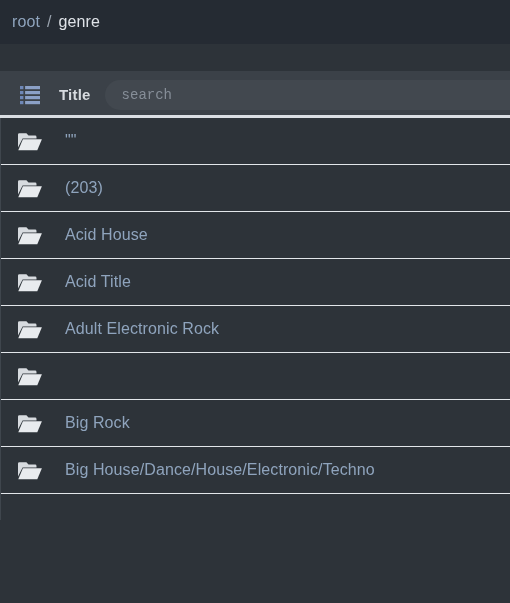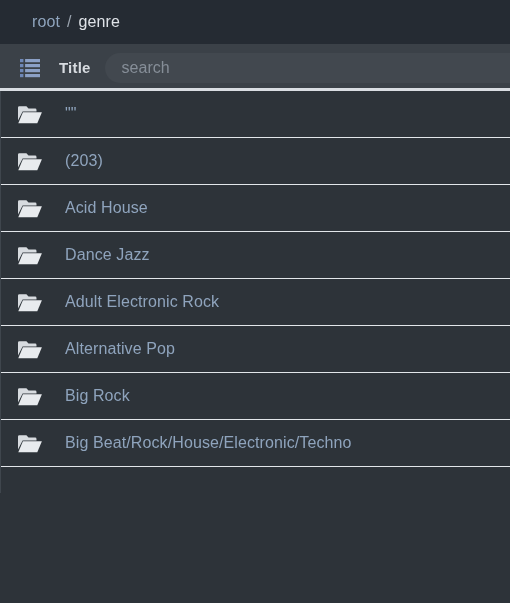--- a/index.html
+++ b/index.html
@@ -15,21 +15,21 @@
     font-family: "Liberation Sans", sans-serif;
     -webkit-font-smoothing: antialiased;
   }
 
   
   .topbar {
     height: 44px;
     background: #252b33;
     display: flex;
     align-items: center;
-    padding-left: 32px;
+    padding-left: 12px;
     box-sizing: border-box;
   }
   .crumb {
     font-size: 16px;
     letter-spacing: .1px;
   }
   .crumb-link {
     color: #8fa4bd;
     cursor: pointer;
   }
@@ -42,20 +42,21 @@
   }
 
   
   .toolbar {
     position: relative;
     height: 47px;
     background: #3b4148;
     display: flex;
     align-items: center;
     box-sizing: border-box;
+    margin-top: 27px;
   }
   .toolbar::after {
     content: "";
     position: absolute;
     left: 0;
     right: 0;
     bottom: 0;
     height: 3px;
     background: #d9dde2;
   }
@@ -86,22 +87,22 @@
     overflow: hidden;
   }
   .search-input {
     width: 100%;
     height: 100%;
     border: 0;
     outline: none;
     background: transparent;
     padding: 0 0 0 17px;
     box-sizing: border-box;
-    font-family: Liberation Sans, sans-serif;
-    font-size: 16px;
+    font-family: Liberation Mono, monospace;
+    font-size: 14px;
     color: #e5e5e5;
   }
   .search-input::placeholder {
     color: #868e98;
     opacity: 1;
   }
 
   
   .list {
     position: relative;
@@ -190,52 +191,51 @@
       <path d="M4.9 7.3h19.0l-4.6 10.9H0.3z" fill="#e8ebee"></path>
     </svg>
     <span class="row-label">Acid House</span>
   </div>
 
   <div class="row">
     <svg class="folder-icon" viewBox="0 0 24 19">
       <path d="M0 2.6a1.4 1.4 0 0 1 1.4-1.4h7.0l2.1 2.3h6.6a1.4 1.4 0 0 1 1.4 1.4v1.5H4.6L0 15.4z" fill="#d7dbdf"></path>
       <path d="M4.9 7.3h19.0l-4.6 10.9H0.3z" fill="#e8ebee"></path>
     </svg>
-    <span class="row-label">Dance Jazz</span>
+    <span class="row-label">Acid Title</span>
   </div>
 
   <div class="row">
     <svg class="folder-icon" viewBox="0 0 24 19">
       <path d="M0 2.6a1.4 1.4 0 0 1 1.4-1.4h7.0l2.1 2.3h6.6a1.4 1.4 0 0 1 1.4 1.4v1.5H4.6L0 15.4z" fill="#d7dbdf"></path>
       <path d="M4.9 7.3h19.0l-4.6 10.9H0.3z" fill="#e8ebee"></path>
     </svg>
     <span class="row-label">Adult Electronic Rock</span>
   </div>
 
 
   <div class="row">
     <svg class="folder-icon" viewBox="0 0 24 19">
       <path d="M0 2.6a1.4 1.4 0 0 1 1.4-1.4h7.0l2.1 2.3h6.6a1.4 1.4 0 0 1 1.4 1.4v1.5H4.6L0 15.4z" fill="#d7dbdf"></path>
       <path d="M4.9 7.3h19.0l-4.6 10.9H0.3z" fill="#e8ebee"></path>
     </svg>
-    <span class="row-label">Alternative Pop</span>
   </div>
 
 
   <div class="row">
     <svg class="folder-icon" viewBox="0 0 24 19">
       <path d="M0 2.6a1.4 1.4 0 0 1 1.4-1.4h7.0l2.1 2.3h6.6a1.4 1.4 0 0 1 1.4 1.4v1.5H4.6L0 15.4z" fill="#d7dbdf"></path>
       <path d="M4.9 7.3h19.0l-4.6 10.9H0.3z" fill="#e8ebee"></path>
     </svg>
     <span class="row-label">Big Rock</span>
   </div>
 
   <div class="row">
     <svg class="folder-icon" viewBox="0 0 24 19">
       <path d="M0 2.6a1.4 1.4 0 0 1 1.4-1.4h7.0l2.1 2.3h6.6a1.4 1.4 0 0 1 1.4 1.4v1.5H4.6L0 15.4z" fill="#d7dbdf"></path>
       <path d="M4.9 7.3h19.0l-4.6 10.9H0.3z" fill="#e8ebee"></path>
     </svg>
-    <span class="row-label">Big Beat/Rock/House/Electronic/Techno</span>
+    <span class="row-label">Big House/Dance/House/Electronic/Techno</span>
   </div>
 
   <div class="row row-partial"></div>
 
 </div>
 
 </body></html>

